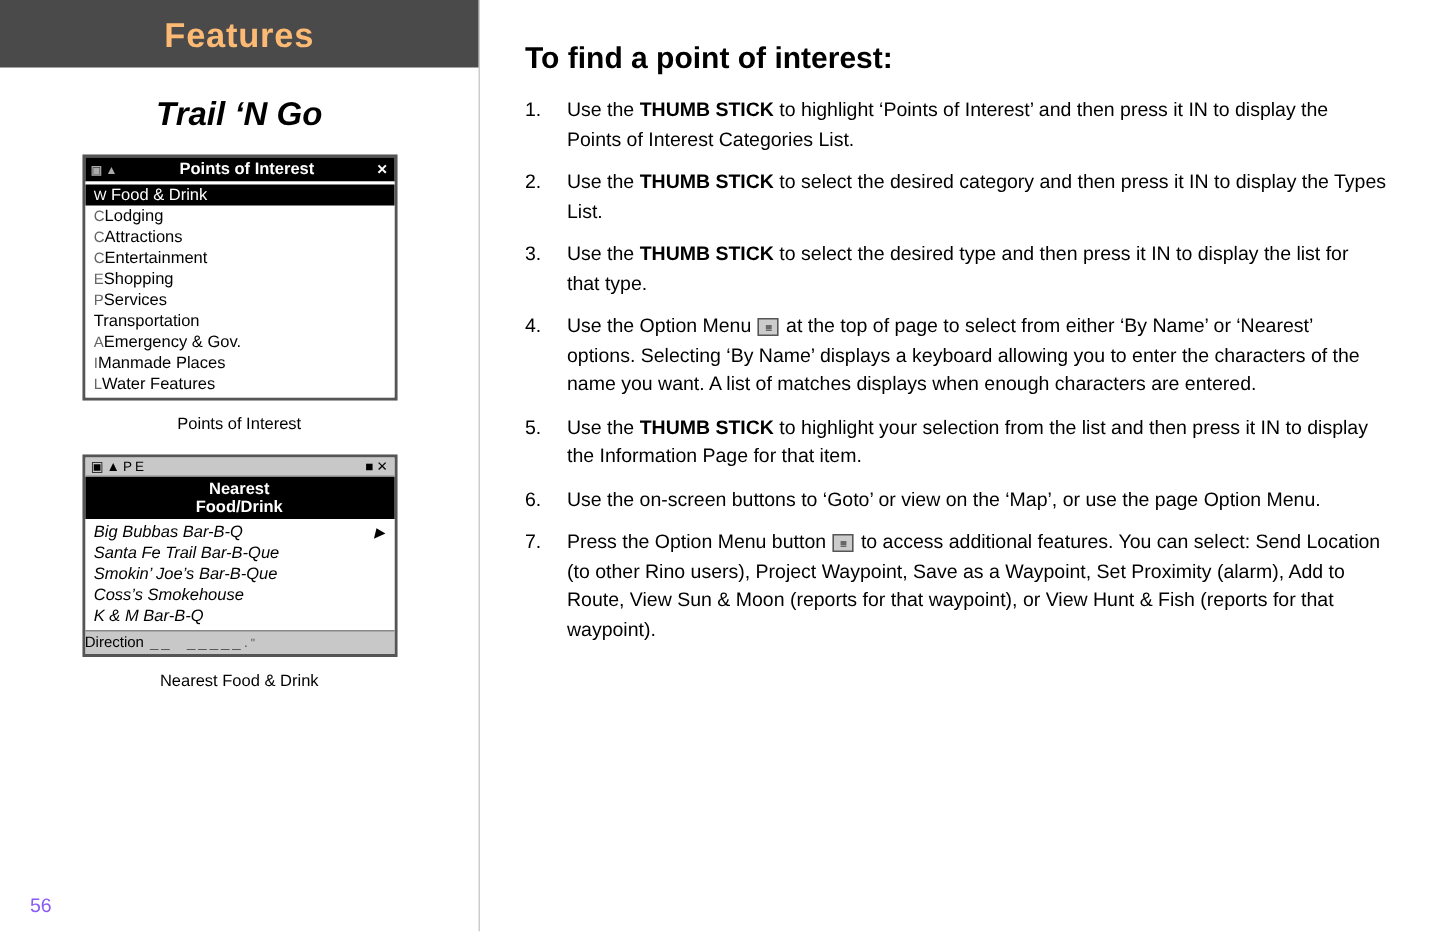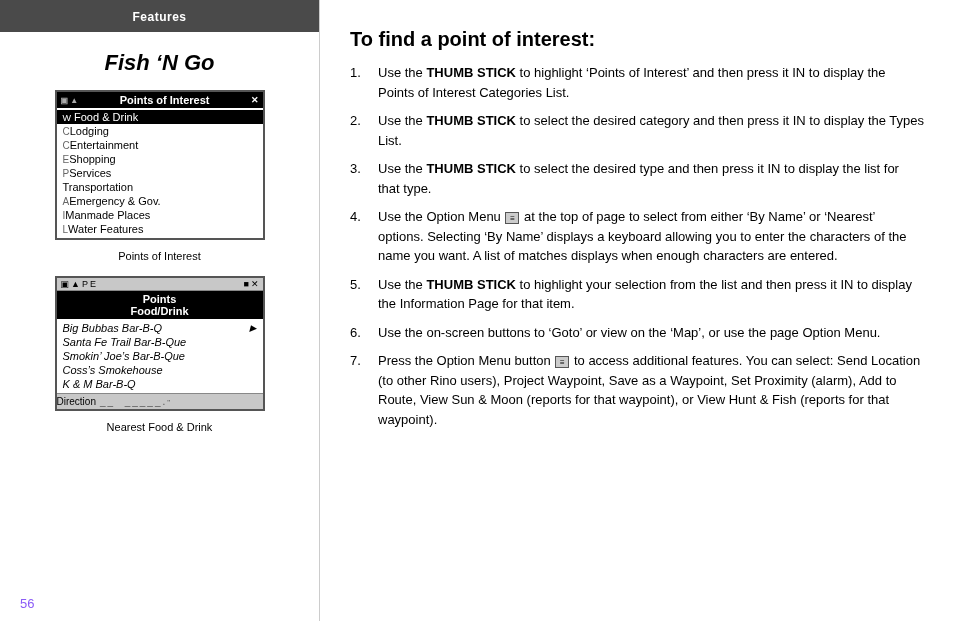--- a/index.html
+++ b/index.html
@@ -20,24 +20,24 @@
       background: #ffffff;
       display: flex;
       flex-direction: column;
       align-items: center;
       border-right: 1px solid #cccccc;
     }
 
     .sidebar-header {
       width: 100%;
       background: #4a4a4a;
-      color: #ffffff;
+      color: #fdba74;
       text-align: center;
       padding: 10px 0 8px;
-      font-size: 12px;
+      font-size: 23px;
       font-weight: bold;
       letter-spacing: 0.5px;
     }
 
     .find-n-go-title {
       font-size: 22px;
       font-weight: bold;
       color: #000000;
       margin-top: 18px;
       margin-bottom: 14px;
@@ -235,34 +235,35 @@
   </style>
 </head>
 <body>
 
 <div class="sidebar">
   <div class="sidebar-header">
     <span>Features</span>
   </div>
 
   <div class="find-n-go-title">
-    <span>Fish ‘N Go</span>
+    <span>Trail ‘N Go</span>
   </div>
 
   <div class="screen-widget">
     <div class="screen-titlebar">
       <span style="font-size:8px; color:#aaa;">▣ ▲</span>
       <span class="title-text">Points of Interest</span>
       <span class="title-icons">✕</span>
     </div>
     <div class="screen-list">
       <div class="screen-list-item selected">
         <span style="font-size:9px;color:#fff;margin-right:3px;">W</span>Food &amp; Drink
       </div>
       <div class="screen-list-item"><span class="side-char">C</span>Lodging</div>
+      <div class="screen-list-item"><span class="side-char">C</span>Attractions</div>
       <div class="screen-list-item"><span class="side-char">C</span>Entertainment</div>
       <div class="screen-list-item"><span class="side-char">E</span>Shopping</div>
       <div class="screen-list-item"><span class="side-char">P</span>Services</div>
       <div class="screen-list-item"><span class="side-char"> </span>Transportation</div>
       <div class="screen-list-item"><span class="side-char">A</span>Emergency &amp; Gov.</div>
       <div class="screen-list-item"><span class="side-char">I</span>Manmade Places</div>
       <div class="screen-list-item"><span class="side-char">L</span>Water Features</div>
     </div>
   </div>
 
@@ -275,21 +276,21 @@
           <span>▲</span>
           <span>P</span>
           <span>E</span>
       </span>
       <span style="font-size:9px; display:flex; gap:2px;">
         <span>■</span>
           <span>✕</span>
       </span>
     </div>
     <div class="screen-subtitle">
-      <div>Points</div>
+      <div>Nearest</div>
       <div>Food/Drink</div>
     </div>
     <div class="screen-list2">
       <div class="screen-list2-item">
         <span>Big Bubbas Bar-B-Q</span>
           <span class="arrow">▶</span>
       </div>
       <div class="screen-list2-item">
         <span>Santa Fe Trail Bar-B-Que</span>
       </div>

